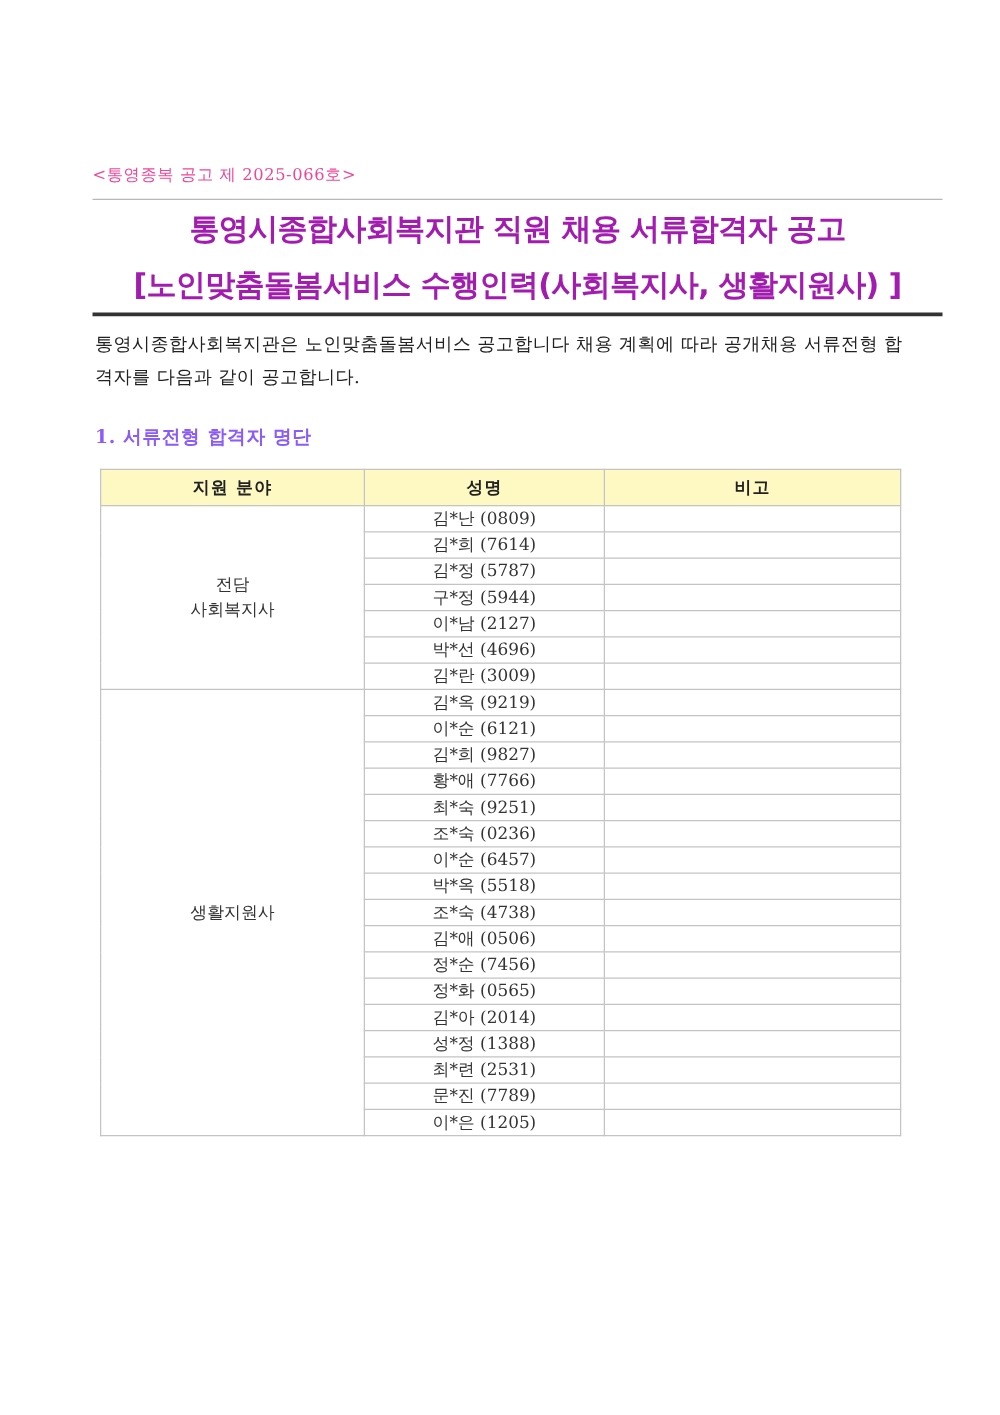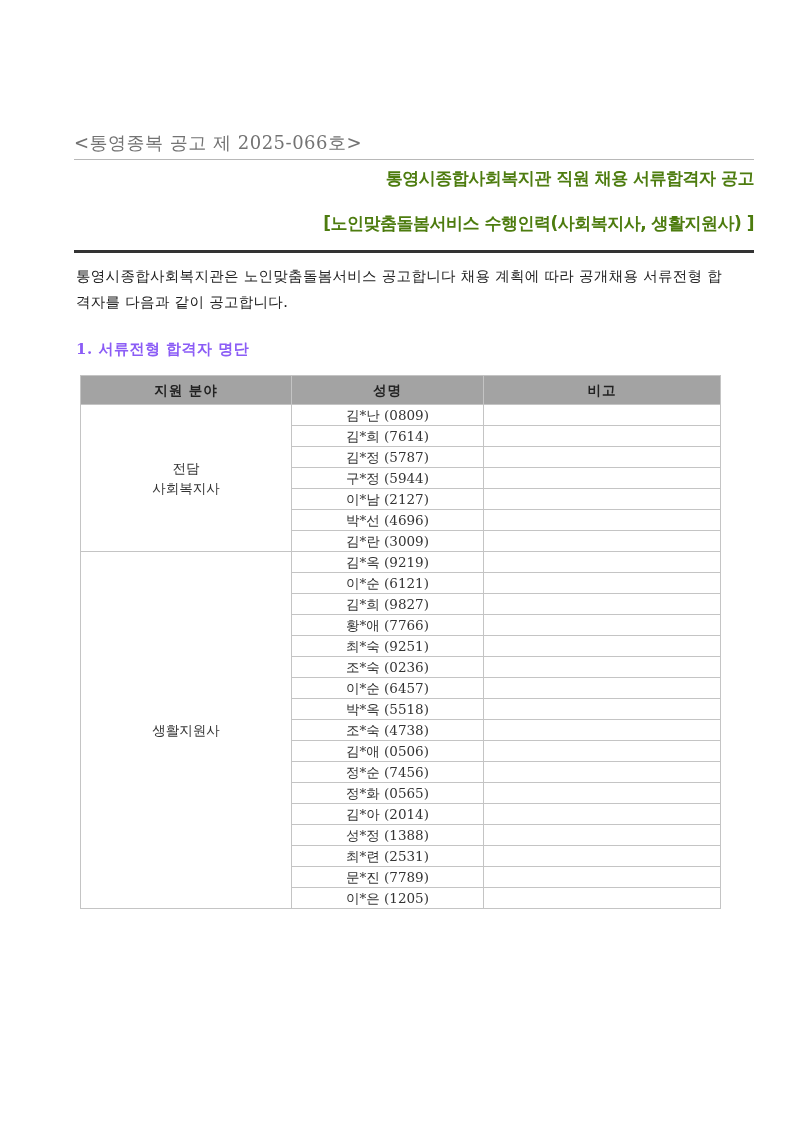--- a/index.html
+++ b/index.html
@@ -1,29 +1,29 @@
 <!DOCTYPE html>
 <html><head>
   <meta charset="utf-8">
   <style>
     * { box-sizing: border-box; margin: 0; padding: 0; }
     html, body { width: 800px; height: 1132px; background: #ffffff; overflow: hidden; }
     body { position: relative; font-family: "DejaVu Serif", "Liberation Serif", serif; color: #222; }
 
     .notice-no {
       position: absolute; left: 74px; top: 131px;
-      font-size: 18px; color: #737373; letter-spacing: 0.5px;
+      font-size: 13px; color: #ec4899; letter-spacing: 0.5px;
     }
     .rule-thin {
       position: absolute; left: 74px; top: 159px; width: 680px; height: 1px; background: #b8b8b8;
     }
     .title {
-      position: absolute; left: 74px; width: 680px; text-align: right;
+      position: absolute; left: 74px; width: 680px; text-align: center;
       font-family: "DejaVu Sans", "Liberation Sans", sans-serif;
-      font-weight: bold; color: #4d7c0f; font-size: 17px; letter-spacing: -0.5px;
+      font-weight: bold; color: #a21caf; font-size: 24px; letter-spacing: -0.5px;
     }
     .title.t1 { top: 167px; }
     .title.t2 { top: 212px; }
     .rule-thick {
       position: absolute; left: 74px; top: 250px; width: 680px; height: 3px; background: #333;
     }
     .intro {
       position: absolute; left: 76px; top: 263px; width: 660px;
       font-size: 14.5px; line-height: 26px; color: #222; letter-spacing: 0.3px;
     }
@@ -35,21 +35,21 @@
     table.roster {
       position: absolute; left: 80px; top: 375px; width: 640px;
       border-collapse: collapse; table-layout: fixed;
       font-size: 13.5px; color: #333;
     }
     table.roster th, table.roster td {
       border: 1px solid #c4c4c4; text-align: center; vertical-align: middle;
       height: 16px; padding: 0; line-height: 20px;
     }
     table.roster th {
-      background: #a3a3a3; font-weight: bold; height: 29px; color: #222; letter-spacing: 1px;
+      background: #fef9c3; font-weight: bold; height: 29px; color: #222; letter-spacing: 1px;
     }
     col.c1 { width: 211px; }
     col.c2 { width: 192px; }
     col.c3 { width: 237px; }
     td.field { line-height: 24px; }
     td.field span { display: block; }
   </style>
 </head>
 <body>
 

